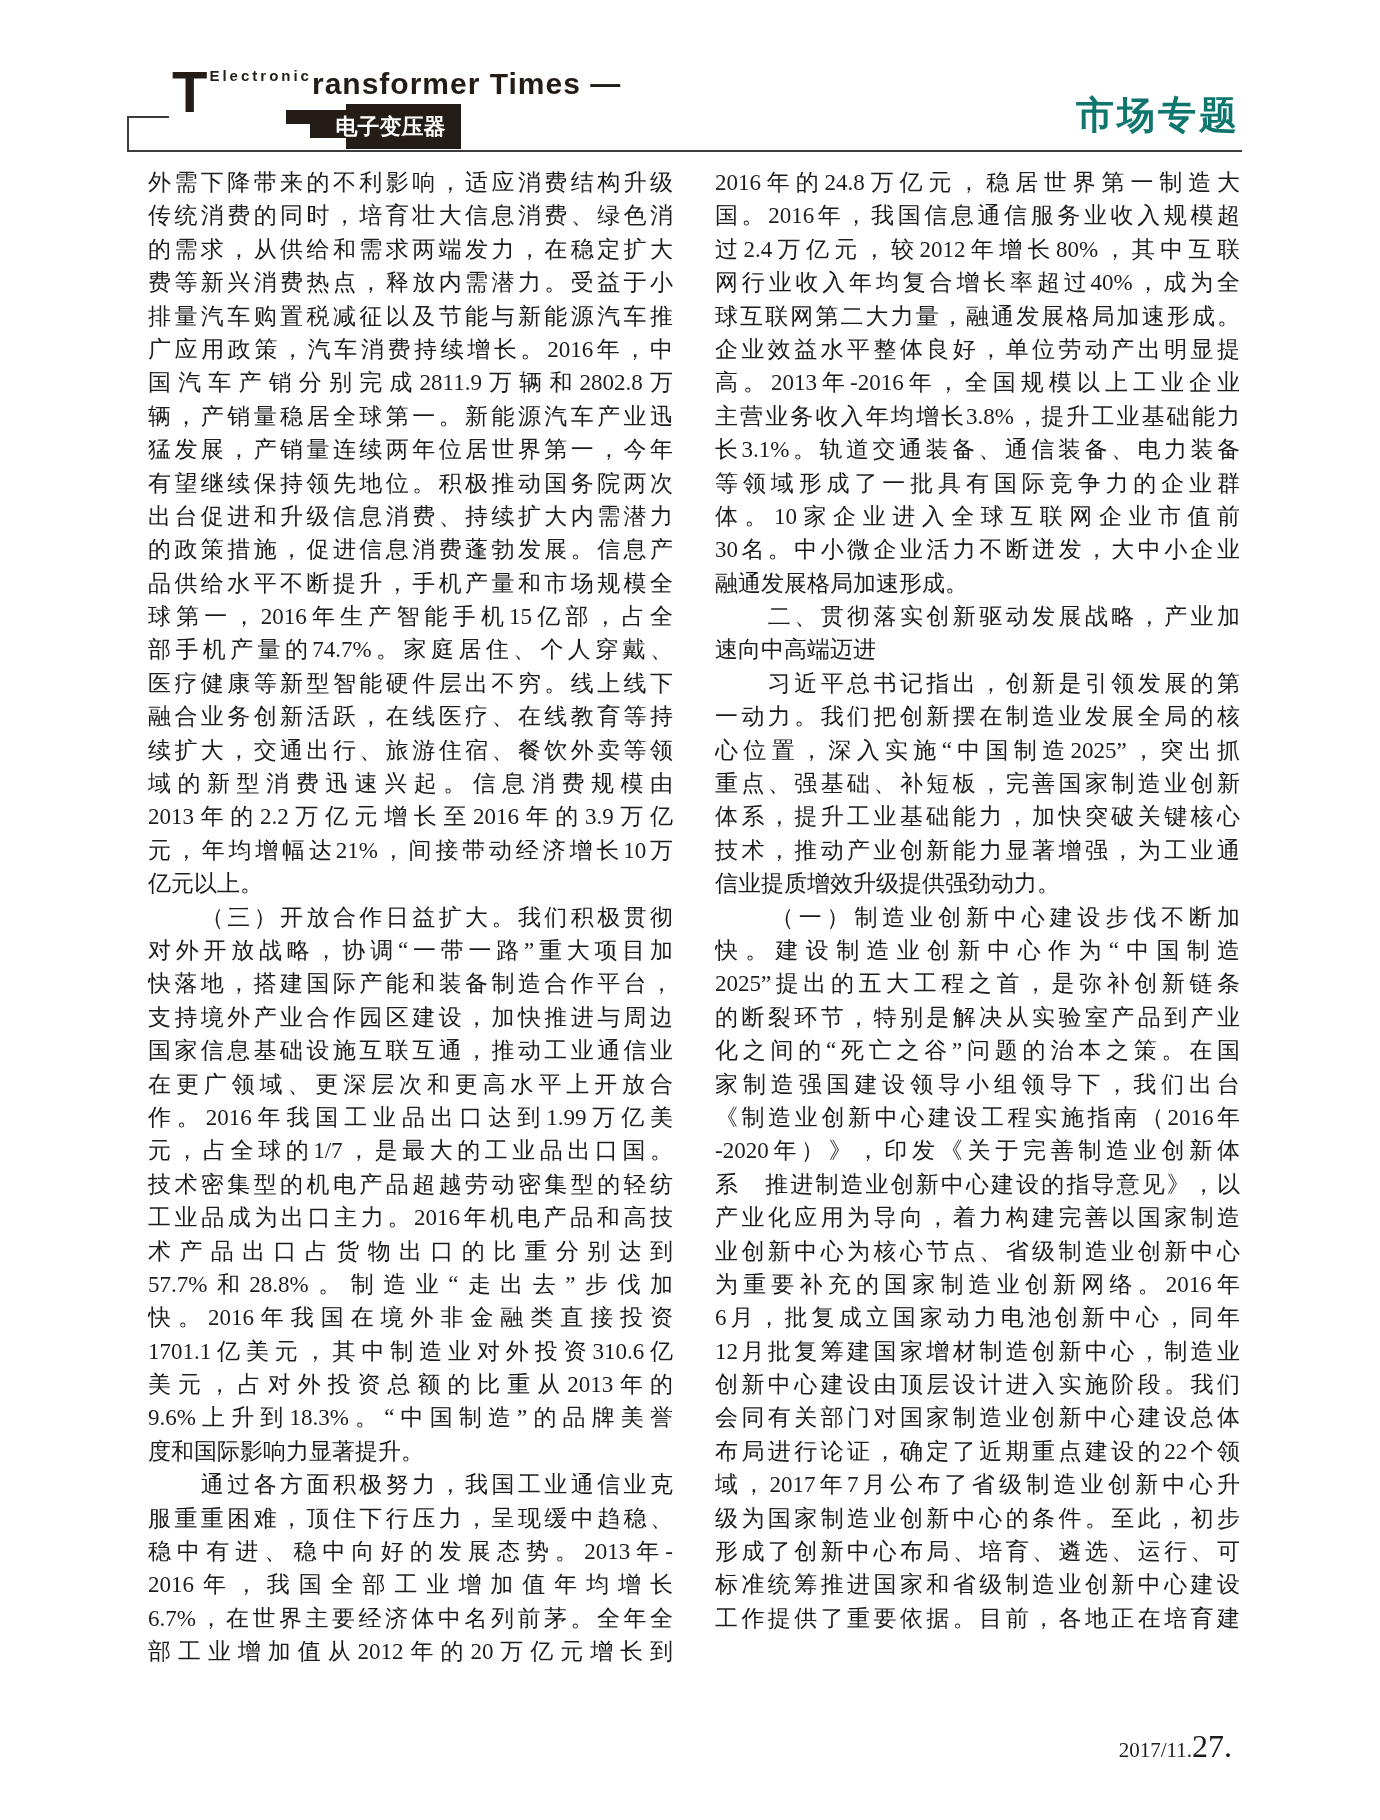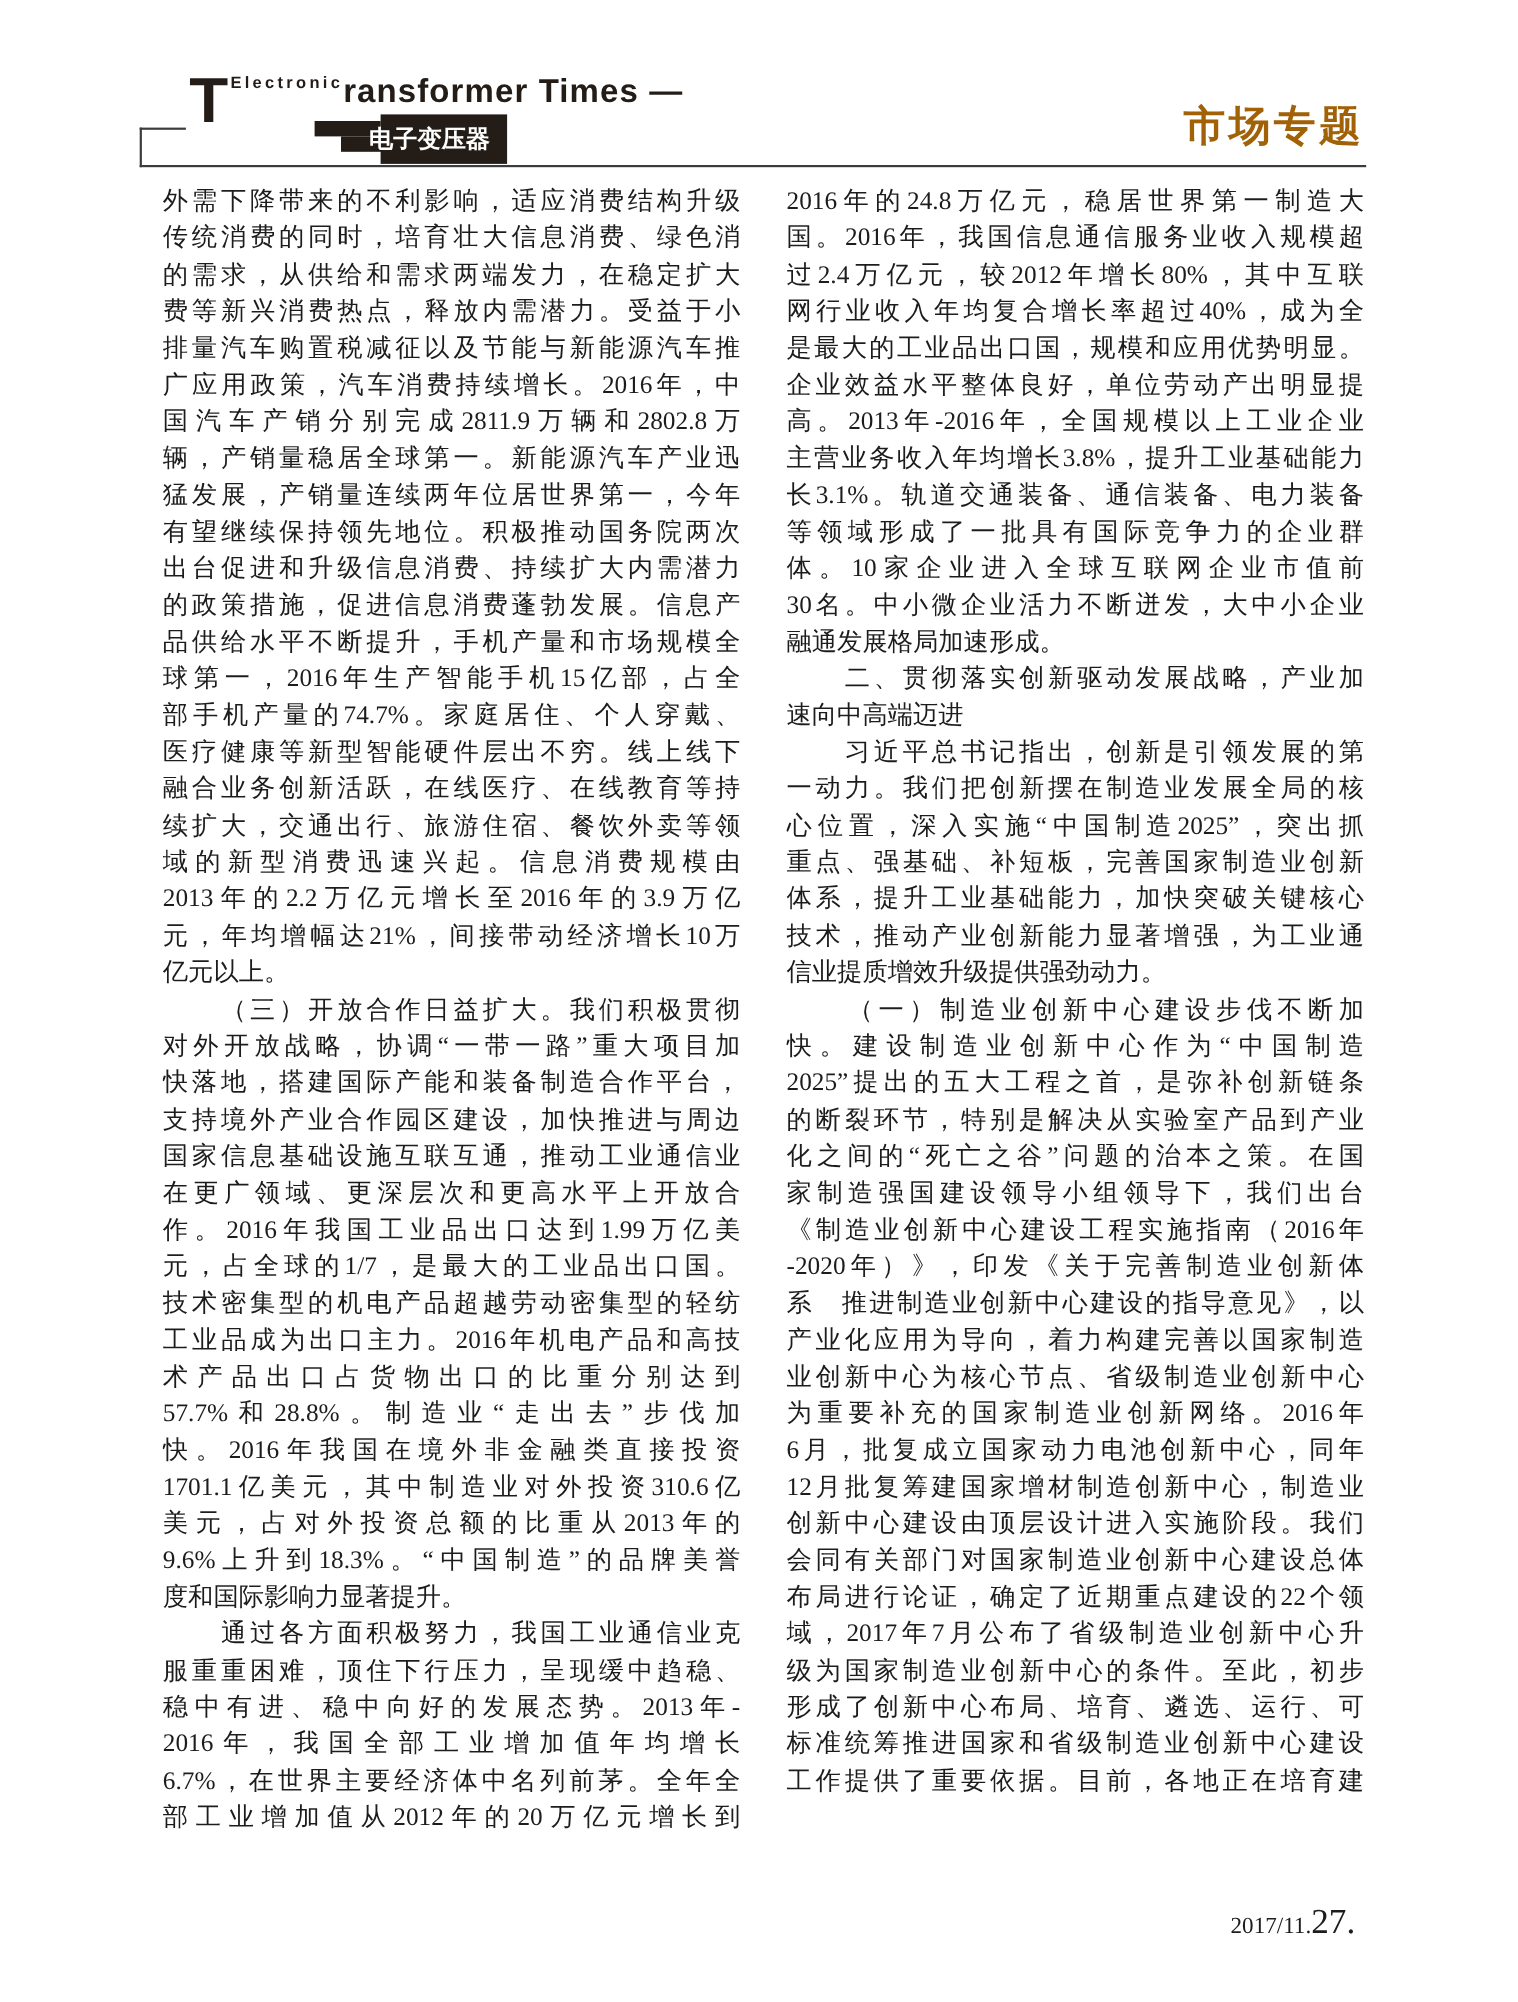--- a/index.html
+++ b/index.html
@@ -45,21 +45,21 @@
   }
   .logo-sub{
     color:#ffffff;font-family:"Liberation Sans","DejaVu Sans",sans-serif;
     display:inline-block;width:12px;font-size:10px;line-height:1.05;
     word-break:break-all;font-weight:bold;
   }
 
   .section-title{
     position:absolute;right:140px;top:96px;
     font-family:"Liberation Sans","DejaVu Sans",sans-serif;
-    font-weight:bold;font-size:38px;letter-spacing:3px;color:#a16207;
+    font-weight:bold;font-size:38px;letter-spacing:3px;color:#0f766e;
     line-height:1;
   }
 
   
   main.columns{
     position:absolute;left:148px;top:166px;width:1092px;
     display:flex;gap:42px;
   }
   .col{flex:1 1 0;min-width:0;}
   .line{
@@ -157,21 +157,21 @@
         <div class="line">稳中有进、稳中向好的发展态势。2013年-</div>
         <div class="line">2016年，我国全部工业增加值年均增长</div>
         <div class="line">6.7%，在世界主要经济体中名列前茅。全年全</div>
         <div class="line">部工业增加值从2012年的20万亿元增长到</div>
       </div>
     <div class="col">
         <div class="line">2016年的24.8万亿元，稳居世界第一制造大</div>
         <div class="line">国。2016年，我国信息通信服务业收入规模超</div>
         <div class="line">过2.4万亿元，较2012年增长80%，其中互联</div>
         <div class="line">网行业收入年均复合增长率超过40%，成为全</div>
-        <div class="line">是最大的工业品出口国，规模和应用优势明显。</div>
+        <div class="line">球互联网第二大力量，融通发展格局加速形成。</div>
         <div class="line">企业效益水平整体良好，单位劳动产出明显提</div>
         <div class="line">高。2013年-2016年，全国规模以上工业企业</div>
         <div class="line">主营业务收入年均增长3.8%，提升工业基础能力</div>
         <div class="line">长3.1%。轨道交通装备、通信装备、电力装备</div>
         <div class="line">等领域形成了一批具有国际竞争力的企业群</div>
         <div class="line">体。10家企业进入全球互联网企业市值前</div>
         <div class="line">30名。中小微企业活力不断迸发，大中小企业</div>
         <div class="line para-end">融通发展格局加速形成。</div>
         <div class="line">　　二、贯彻落实创新驱动发展战略，产业加</div>
         <div class="line para-end">速向中高端迈进</div>

